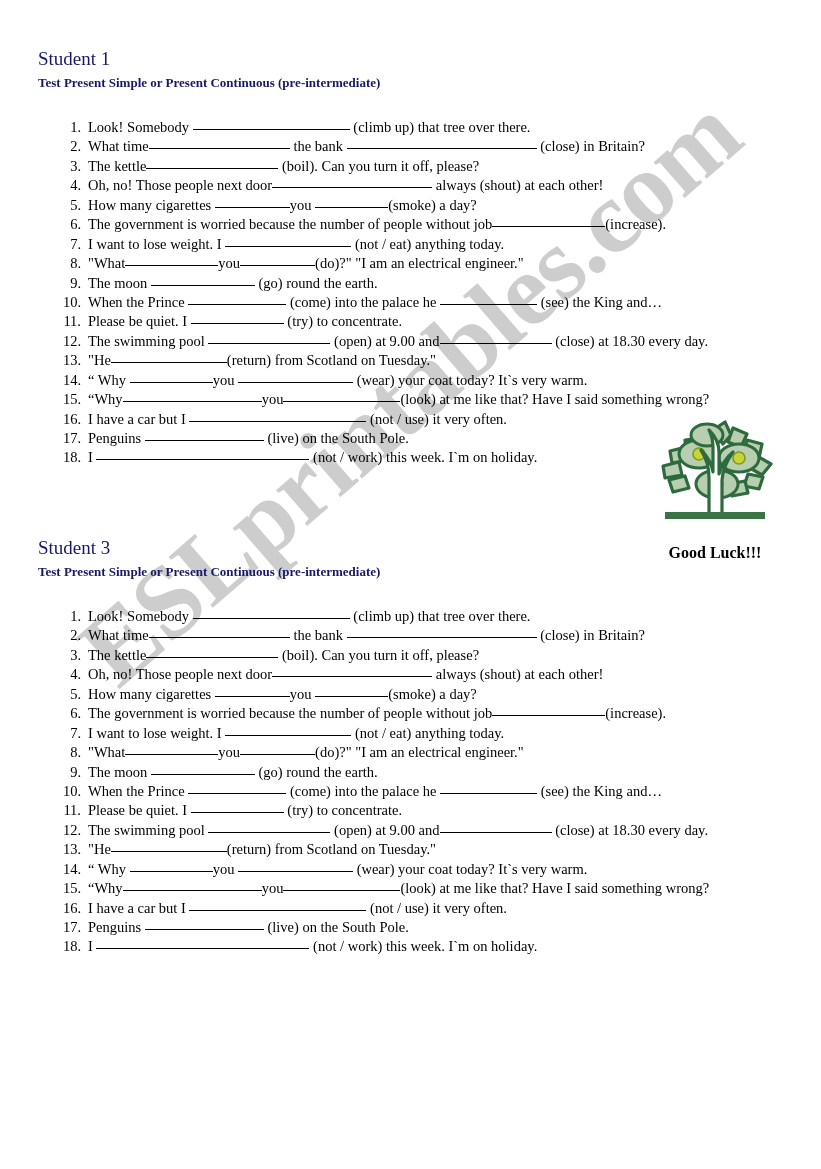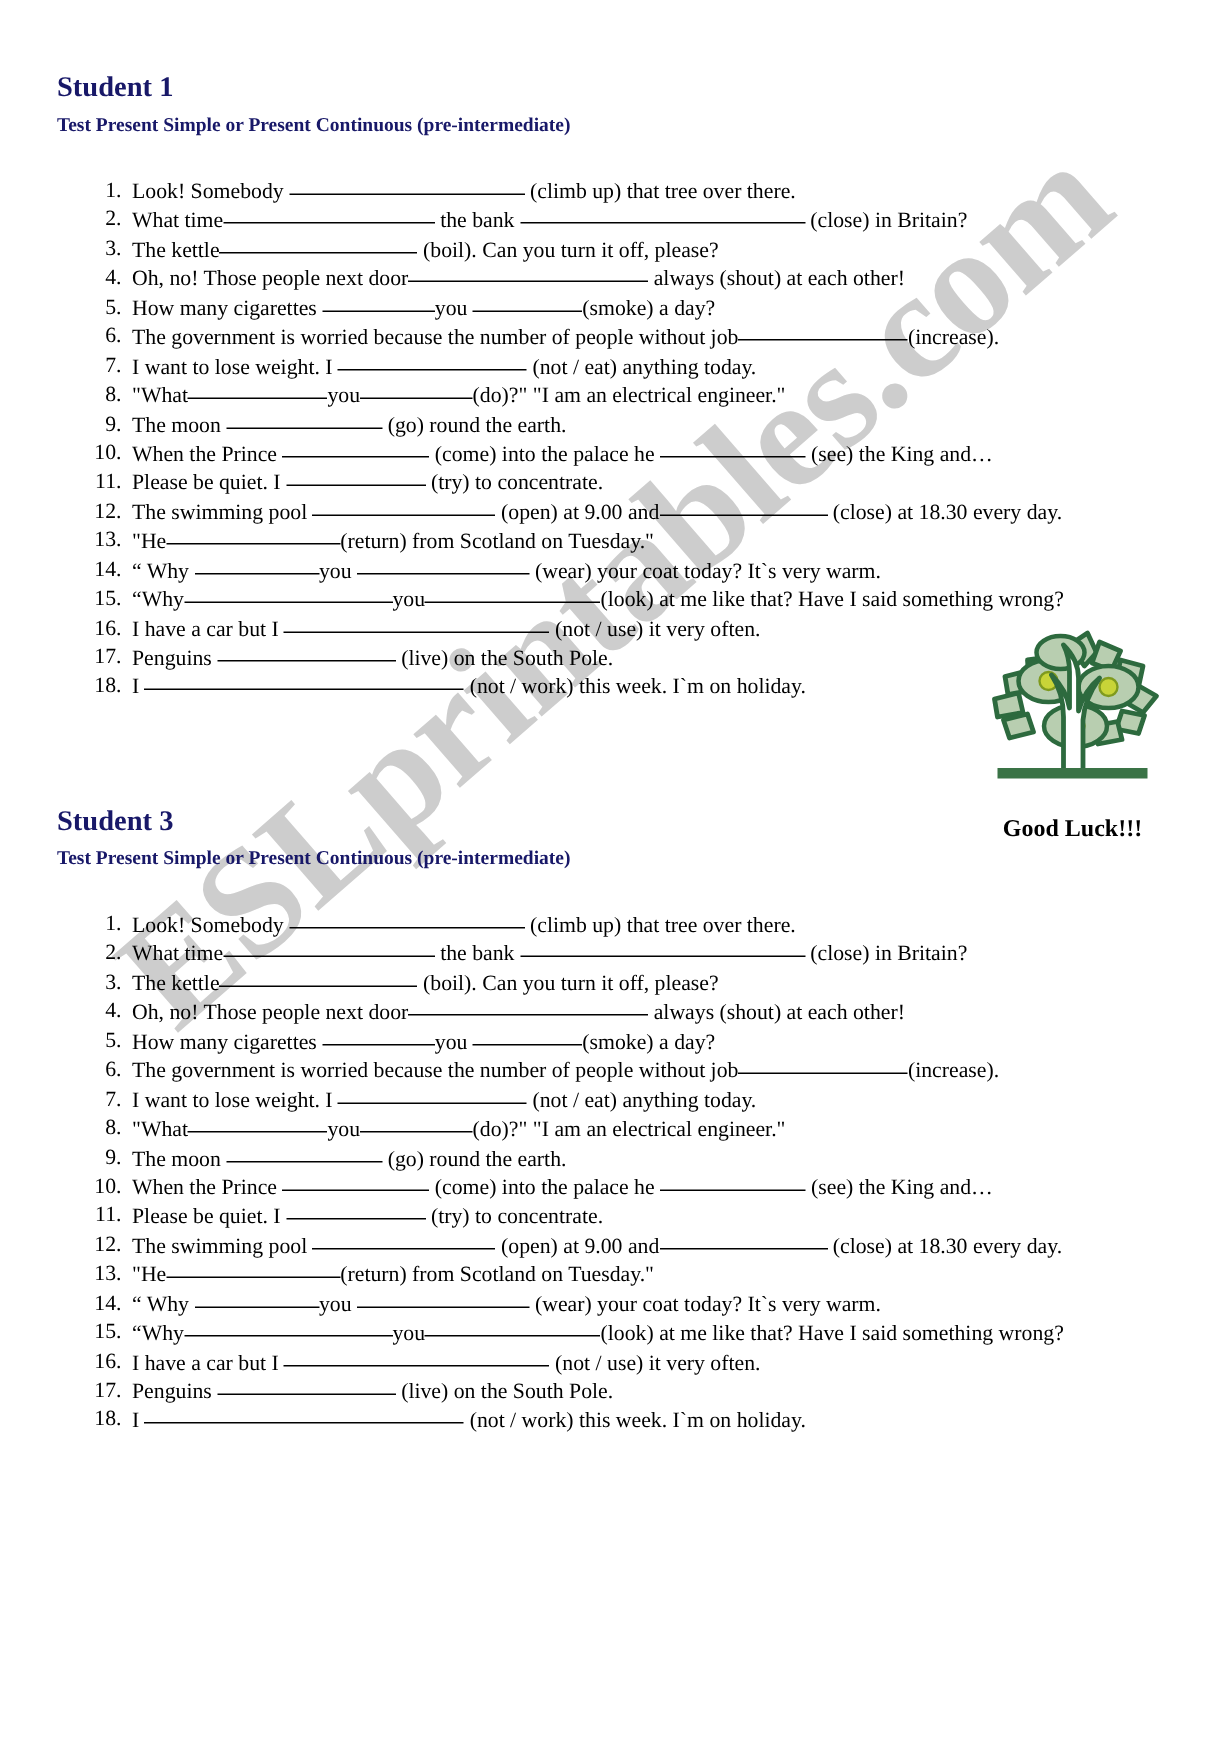--- a/index.html
+++ b/index.html
@@ -54,21 +54,21 @@
     width: 821px;
   }
   #worksheet-1 { top: 0px; }
   #worksheet-2 { top: 489px; }
 
   .student-label {
     position: absolute;
     left: 38px;
     top: 48px;
     font-size: 19px;
-    font-weight: bold;
+    font-weight: normal;
     color: #181868;
     letter-spacing: 0px;
     white-space: nowrap;
   }
   .worksheet-title {
     position: absolute;
     left: 38px;
     top: 75px;
     font-size: 13px;
     font-weight: bold;

